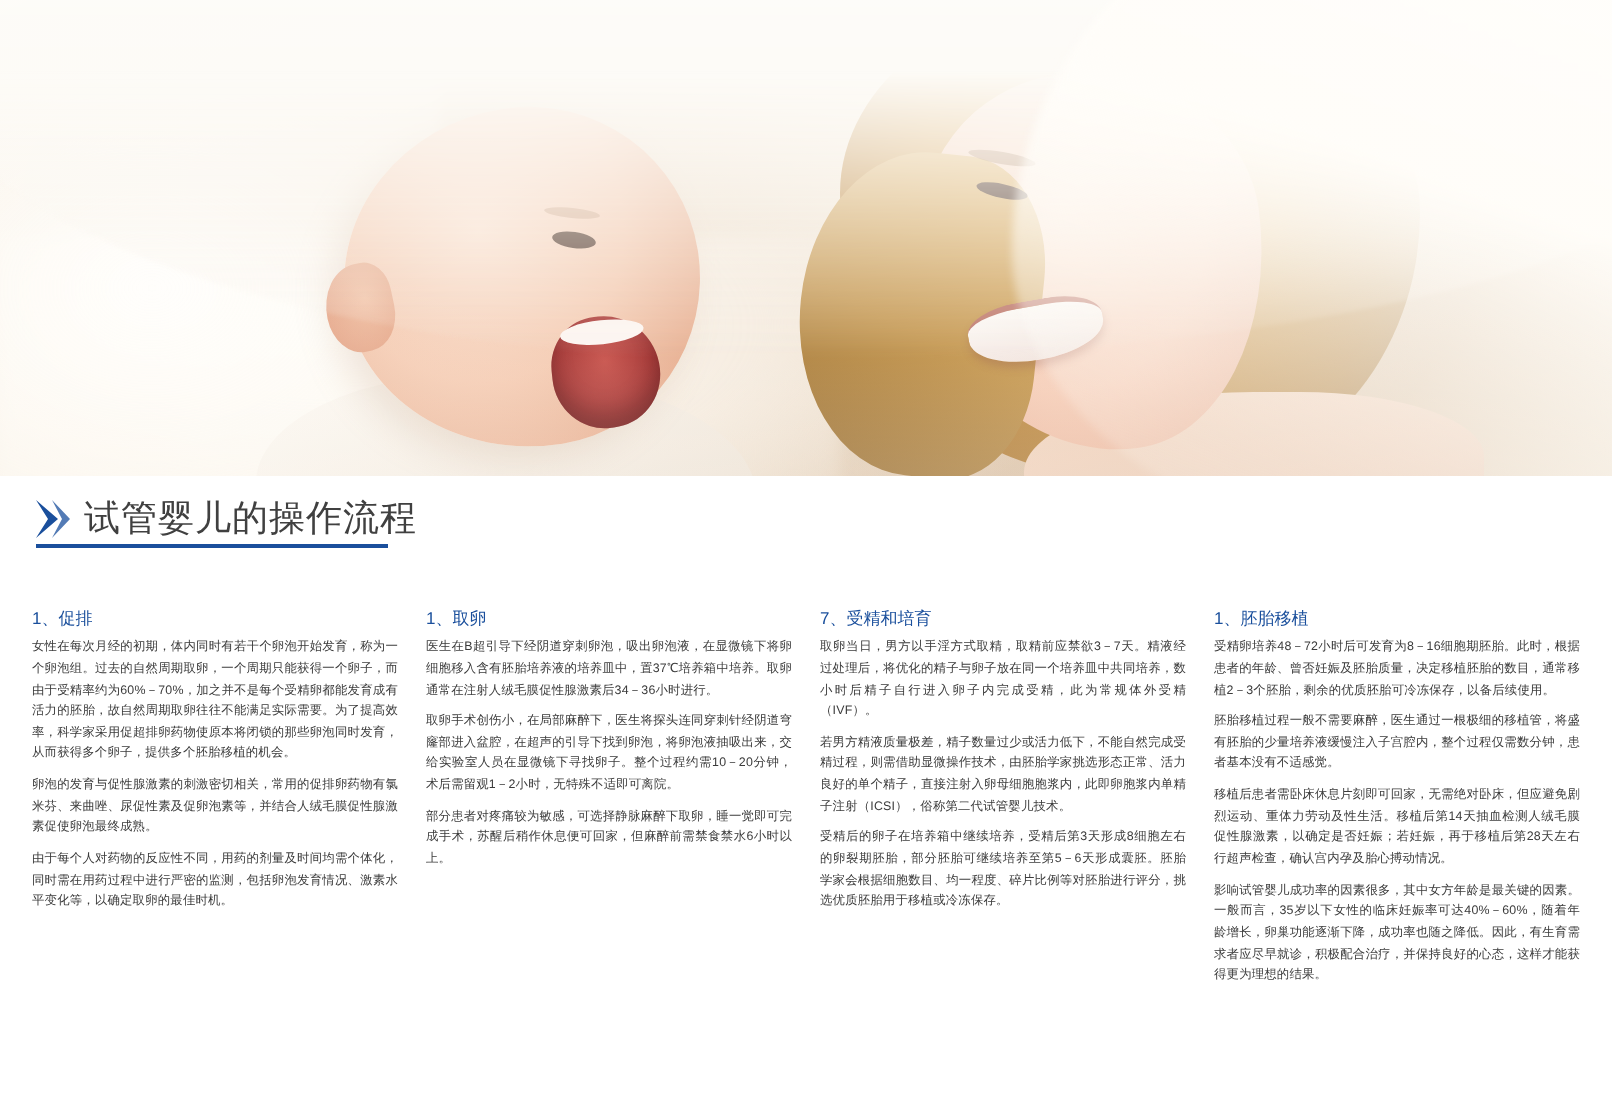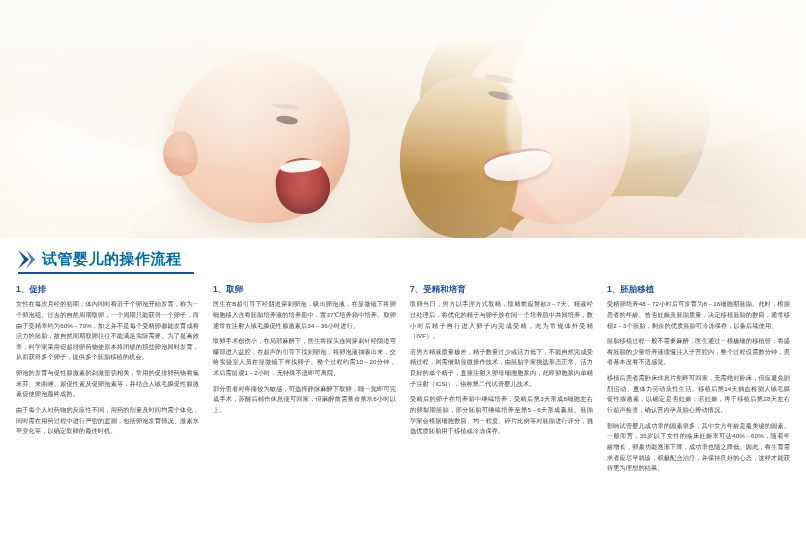--- a/index.html
+++ b/index.html
@@ -251,23 +251,23 @@
     align-items: center;
     padding-left: 18px;
   }
   .chevron {
     width: 17px;
     height: 19px;
     margin-right: 7px;
     flex: 0 0 auto;
   }
   .heading-text {
-    font-size: 15px;
-    font-weight: bold;
-    color: #0369a1;
+    font-size: 18px;
+    font-weight: normal;
+    color: #404040;
     letter-spacing: 0.5px;
   }
   .heading-rule {
     position: absolute;
     left: 18px;
     top: 272px;
     width: 176px;
     height: 2px;
     background: #1a4f9c;
   }
@@ -282,24 +282,25 @@
     display: flex;
     padding: 0 16px;
     gap: 14px;
   }
   .col {
     flex: 1 1 0;
     min-width: 0;
   }
   .col-title {
     font-size: 8.5px;
-    font-weight: bold;
+    font-weight: normal;
     color: #1a4f9c;
     margin-bottom: 5px;
     line-height: 1.2;
+    margin-top: 20px;
   }
   .col-body p {
     margin: 0 0 5px 0;
     font-size: 6.2px;
     line-height: 1.72;
     color: #3b3b3b;
     text-align: justify;
     letter-spacing: 0.1px;
   }
 </style>

